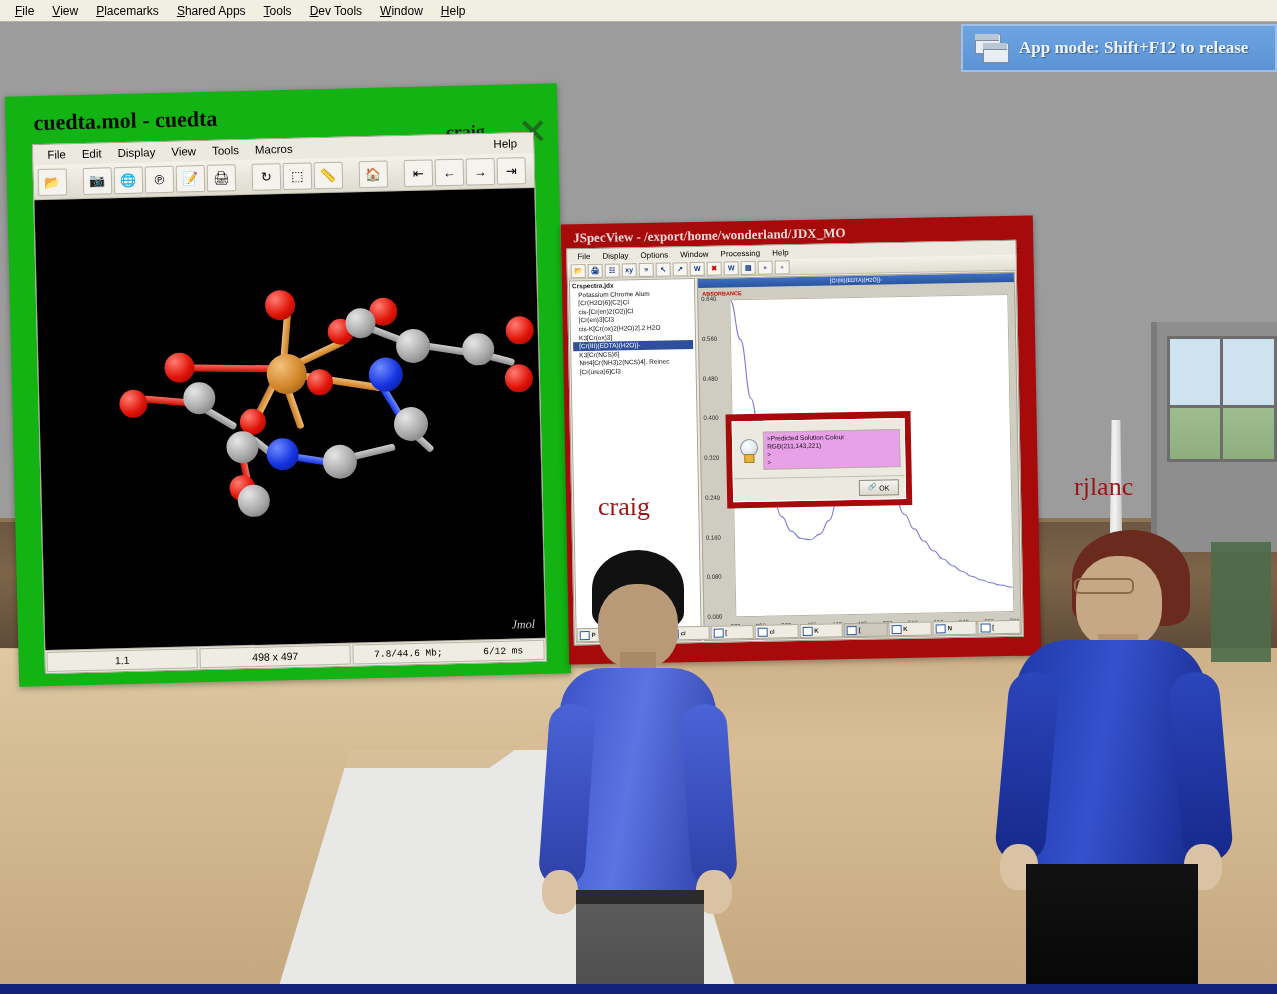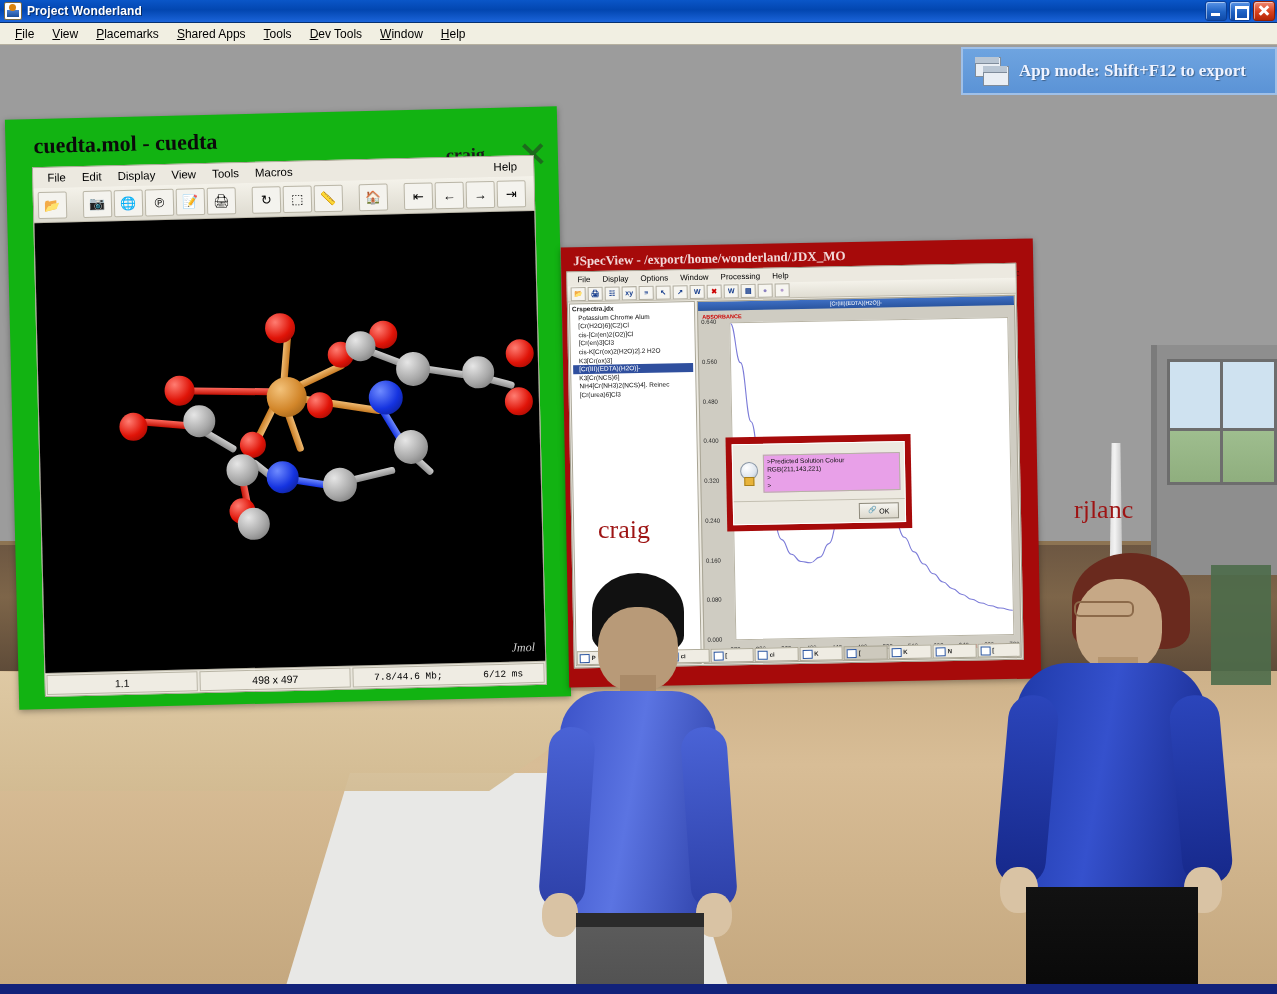--- a/index.html
+++ b/index.html
@@ -175,35 +175,20 @@
   #av-rjlanc{left:990px;top:450px;width:270px;height:544px;}
 
   
   #bottombar{height:10px;background:#12227a;flex:none;}
 </style>
 </head>
 <body>
 
 <div id="app-window">
 
-  <div id="titlebar">
-    <span class="tb-icon"></span>
-    <span id="title-text">Project Wonderland</span>
-    <span class="wbtns">
-      <span class="wbtn min">
-          <i></i>
-        </span>
-      <span class="wbtn max">
-          <i></i>
-        </span>
-      <span class="wbtn close">
-          <i></i>
-        </span>
-    </span>
-  </div>
 
   <div id="menubar">
     <span class="mi"><u>F</u><span></span>ile</span>
     <span class="mi"><u>V</u>iew</span>
     <span class="mi"><u>P</u>lacemarks</span>
     <span class="mi"><u>S</u>hared Apps</span>
     <span class="mi"><u>T</u>ools</span>
     <span class="mi"><u>D</u>ev Tools</span>
     <span class="mi"><u>W</u>indow</span>
     <span class="mi"><u>H</u>elp</span>
@@ -222,21 +207,21 @@
     <div id="cabinet"></div>
     <div id="lamp"></div>
 
     <div id="banner" style="position:absolute;right:0;top:2px;width:300px;height:44px;background:linear-gradient(#6ea4e0,#5b93d6);border:2px solid #9fc0e8;display:flex;align-items:center;gap:10px;padding-left:12px;">
       <span style="position:relative;width:34px;height:28px;flex:none;">
         <span style="position:absolute;left:0;top:0;width:24px;height:18px;background:#e9eef4;border:1px solid #7f8c9b;"></span>
         <span style="position:absolute;left:0;top:0;width:24px;height:6px;background:#b9c6d4;border-bottom:1px solid #7f8c9b;"></span>
         <span style="position:absolute;left:8px;top:9px;width:24px;height:18px;background:#e9eef4;border:1px solid #7f8c9b;"></span>
         <span style="position:absolute;left:8px;top:9px;width:24px;height:6px;background:#b9c6d4;border-bottom:1px solid #7f8c9b;"></span>
       </span>
-      <span style="font-family:'Liberation Serif',serif;font-weight:bold;font-size:17px;color:#eef3ff;text-shadow:1px 1px 1px rgba(0,0,0,.35);">App mode: Shift+F12 to export</span>
+      <span style="font-family:'Liberation Serif',serif;font-weight:bold;font-size:17px;color:#eef3ff;text-shadow:1px 1px 1px rgba(0,0,0,.35);">App mode: Shift+F12 to release</span>
     </div>
 
     <div id="jmol" class="shared-app">
       <div class="app-border"></div>
       <div id="jmol-title">cuedta.mol - cuedta</div>
       <div class="owner-tag" id="jmol-owner">craig</div>
       <div class="app-close-x" id="jmol-x"></div>
 
       <div id="jmol-inner">
         <div id="jmol-menu">

